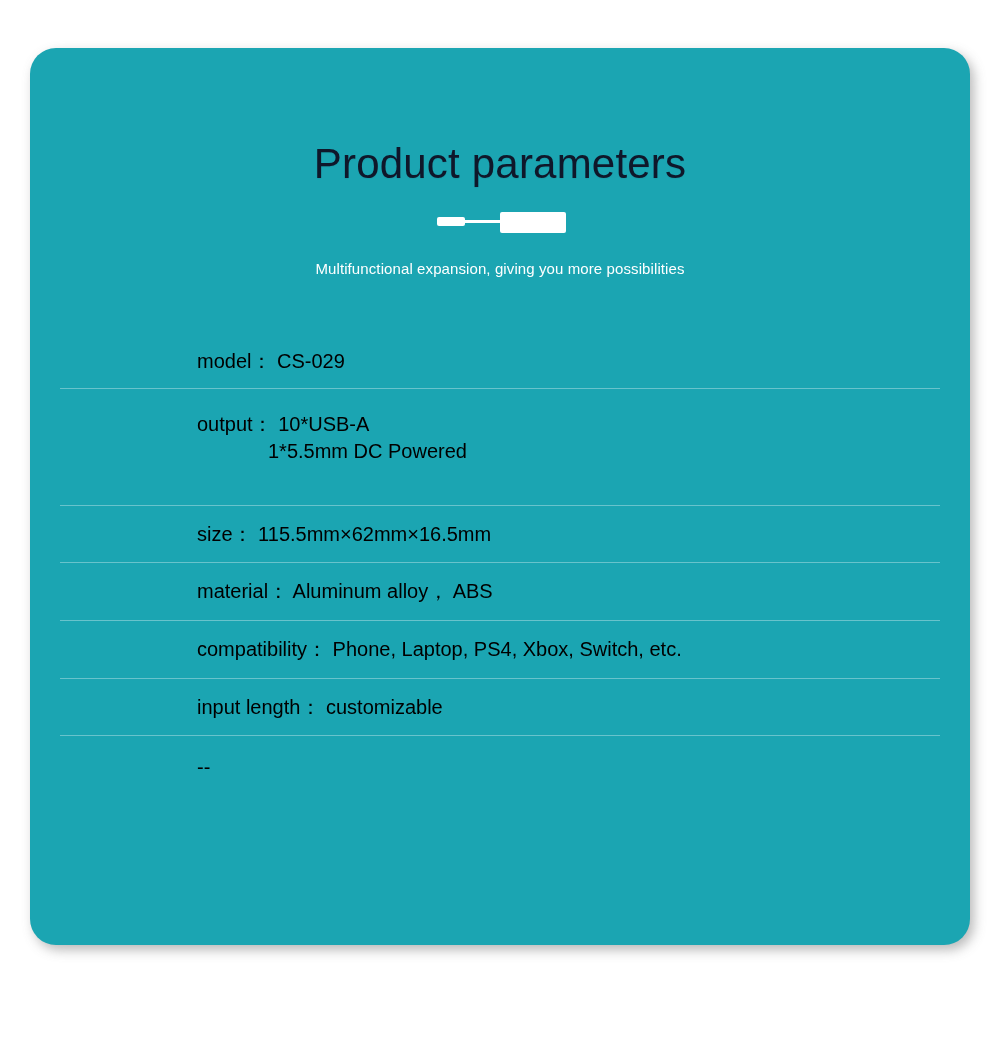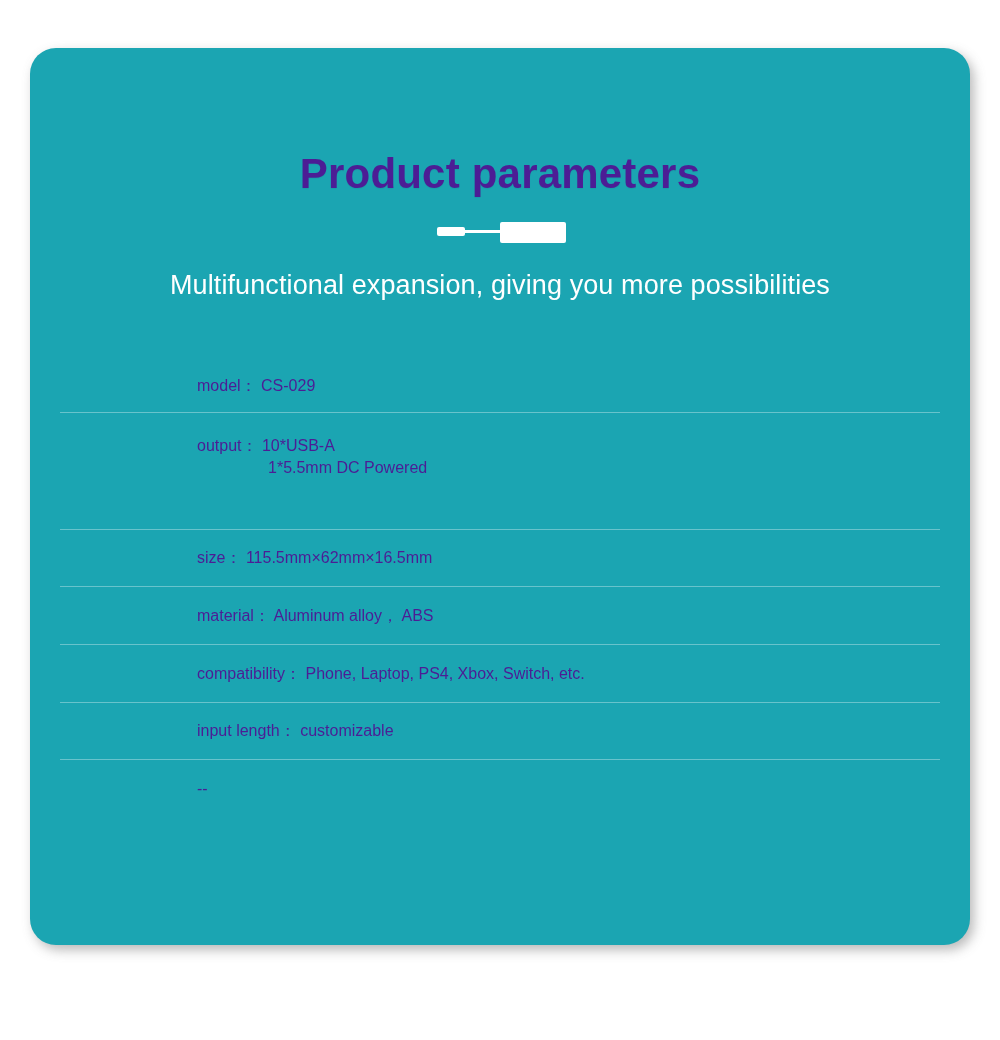--- a/index.html
+++ b/index.html
@@ -33,24 +33,24 @@
     overflow: hidden;
   }
 
   
   .card-header {
     padding-top: 92px;
     text-align: center;
   }
 
   .title {
-    margin: 12px;
-    color: #4c1d95;
+    margin: 2px;
+    color: #0f172a;
     font-size: 42px;
-    font-weight: bold;
+    font-weight: normal;
     letter-spacing: 0.2px;
     line-height: 1.05;
     text-shadow: 0 1px 1px rgba(0,0,0,0.05);
   }
 
   
   .divider-graphic {
     position: relative;
     width: 132px;
     height: 24px;
@@ -79,38 +79,38 @@
     top: 2px;
     width: 66px;
     height: 21px;
     background: #ffffff;
     border-radius: 2px;
   }
 
   .subtitle {
     margin: 26px 0 0 0;
     color: #ffffff;
-    font-size: 27px;
+    font-size: 15px;
     font-weight: normal;
     letter-spacing: 0.1px;
     text-align: center;
   }
 
   
   .spec-table {
     margin: 58px 30px 0 30px;
   }
 
   .spec-row {
     position: relative;
     padding: 0 0 0 137px;
     display: flex;
     align-items: center;
-    color: #4c1d95;
-    font-size: 16px;
+    color: #000000;
+    font-size: 20px;
     line-height: 1.35;
     box-sizing: border-box;
   }
 
   .spec-row.with-rule {
     border-bottom: 1px solid rgba(255, 255, 255, 0.34);
   }
 
   .spec-row-1 { height: 54px; }
   .spec-row-2 { height: 56px; }

